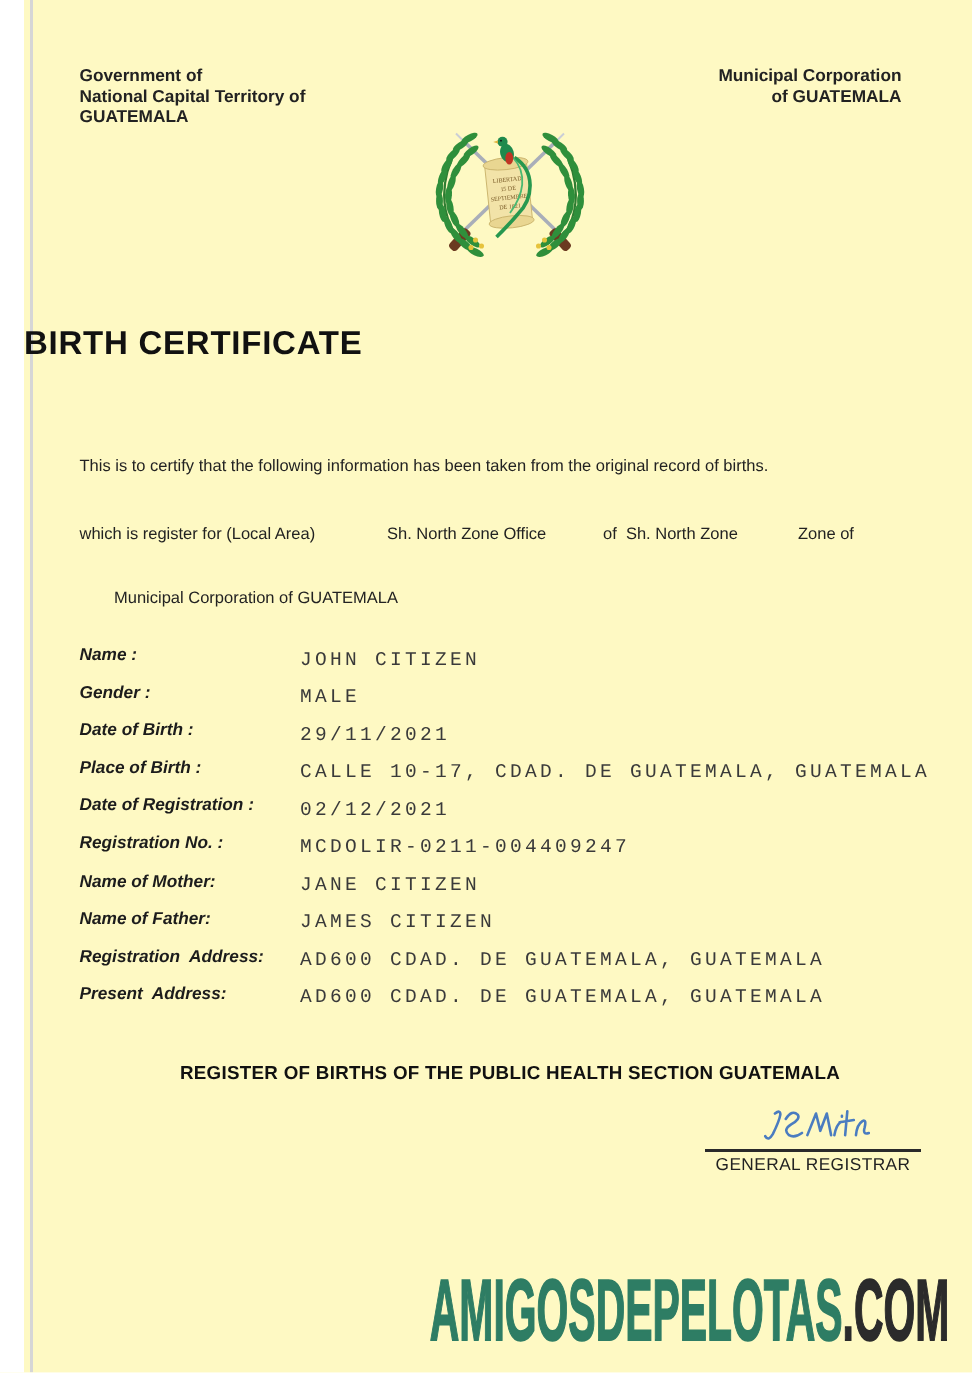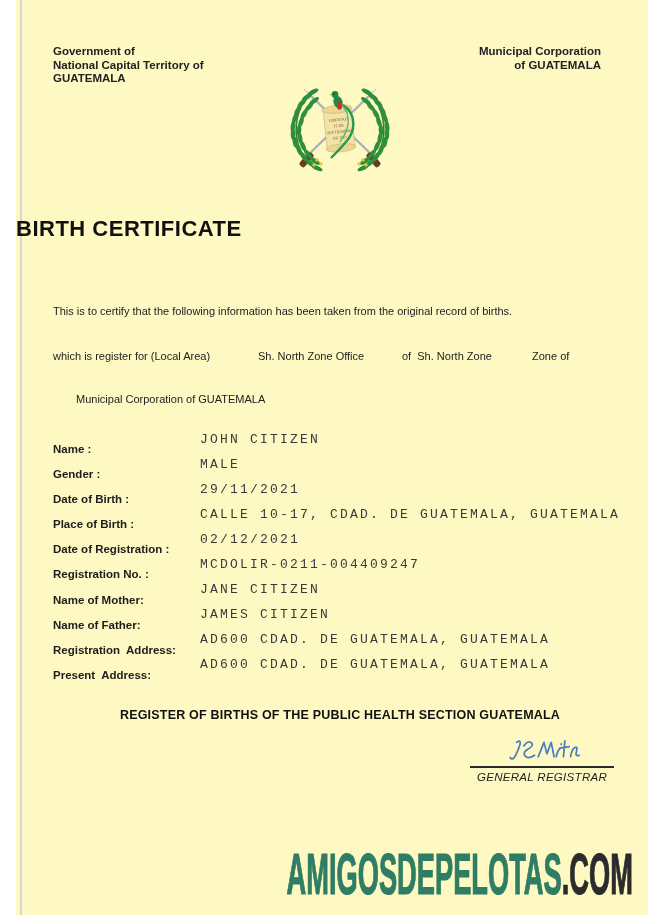--- a/index.html
+++ b/index.html
@@ -26,35 +26,35 @@
   .regline span { position:absolute; top:0; white-space:pre; }
   .rl-label  { left:37px; }
   .rl-office { left:242px; }
   .rl-zone   { left:386px; }
   .rl-zoneof { left:516px; }
   .municipal { position:absolute; top:393px; left:37px; font-size:11px; color:#222;padding-left:23px; }
 
   .fields { position:absolute; top:431px; left:0; right:0; }
   .frow   { position:relative; height:25.1px; }
   .flabel {
-    position:absolute; left:37px; top:12px; font-weight:bold; font-size:11.5px;
-    white-space:pre; color:#1c1c1c;
+    position:absolute; left:37px; top:0; font-weight:bold; font-size:11.5px;
+    white-space:pre; color:#1c1c1c;font-style:italic;
   }
   .fvalue {
     position:absolute; left:184px; top:0.5px;
     font-family:"Liberation Mono","DejaVu Sans Mono",monospace;
     font-size:13px; letter-spacing:2.2px; color:#3a3a3a; white-space:pre;
   }
 
   .reg-heading {
     position:absolute; top:708px; left:0; right:0; text-align:center;
     font-weight:bold; font-size:12.5px; letter-spacing:0.2px; color:#111;
   }
 
-  .sigblock { position:absolute; top:737px; right:50px; width:144px;font-style:italic; }
+  .sigblock { position:absolute; top:737px; right:50px; width:144px; }
   .sig-svg  { display:block; margin-left:38px; width:72px; height:28px; }
   .sig-line { border-top:2px solid #2a2a2a; margin-top:1px; }
   .sig-title{ text-align:center; font-size:11.5px; letter-spacing:0.3px; color:#222; margin-top:3px; }
 
   .watermark {
     position:absolute; top:845px; right:31px; white-space:nowrap;
     transform:scaleX(0.47); transform-origin:100% 50%;
     font-size:58px; font-weight:bold; line-height:1;
   }
   .wm-brand { color:#2e7d64; -webkit-text-stroke:1.2px #2e7d64; }

